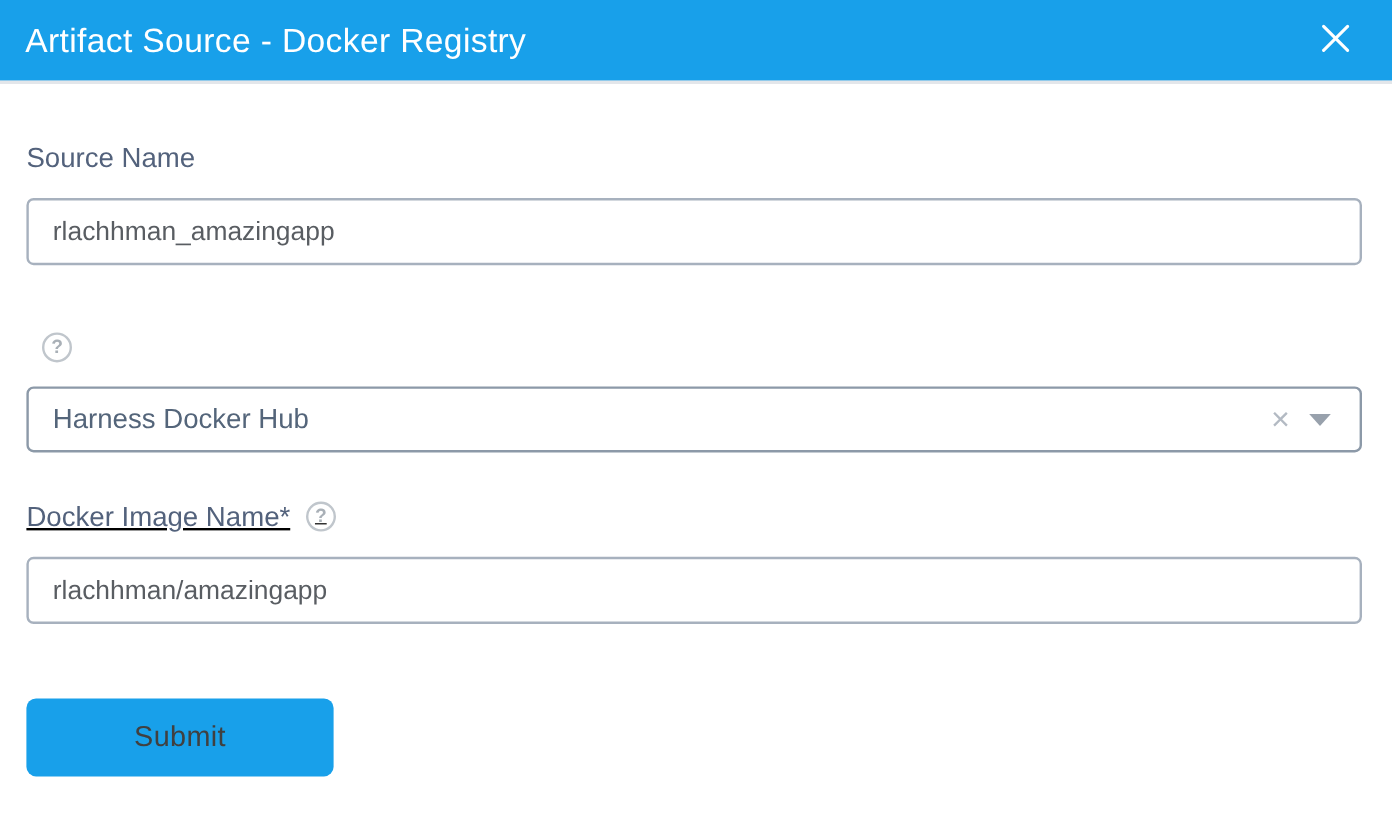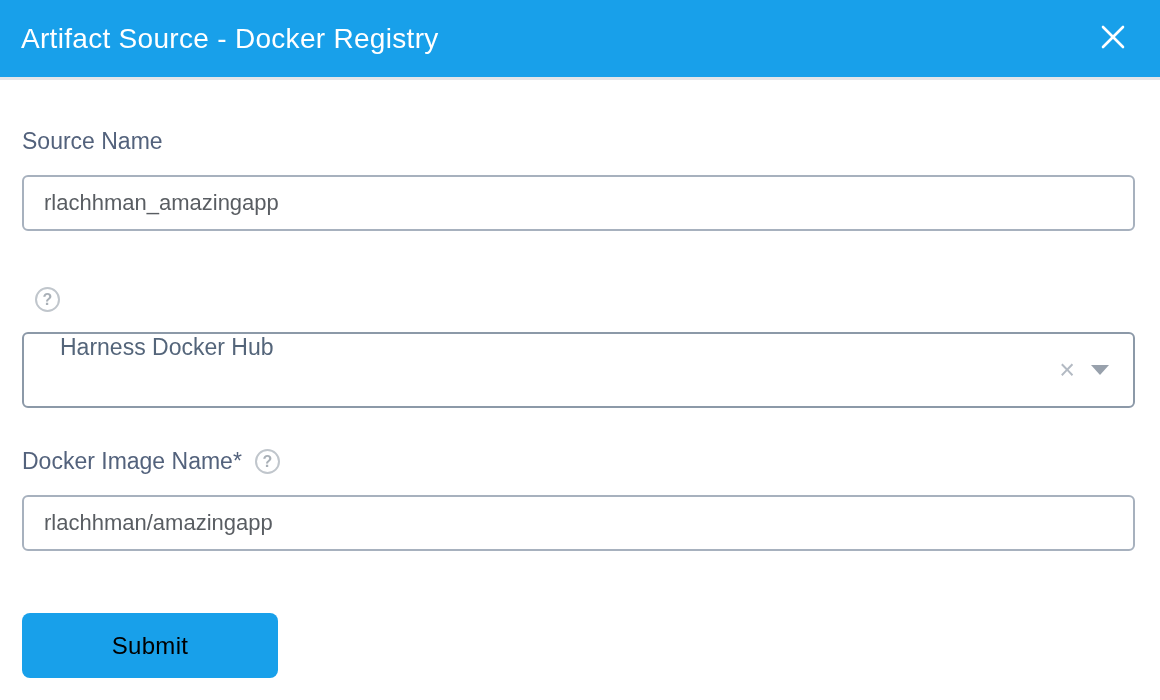--- a/index.html
+++ b/index.html
@@ -4,21 +4,21 @@
 <style>
   * { box-sizing: border-box; margin: 0; padding: 0; }
   html, body {
     width: 1160px; height: 700px;
     background: #ffffff;
     font-family: "Liberation Sans", sans-serif;
     overflow: hidden;
   }
   
   .modal-header {
-    height: 80px;
+    height: 70px;
     background: #18a0ea;
     border-bottom: 3px solid #e3e6ea;
     display: flex;
     align-items: center;
     justify-content: space-between;
     padding: 0 30px 0 21px;
   }
   .modal-title {
     color: #ffffff;
     font-size: 28px;
@@ -32,21 +32,21 @@
     cursor: pointer;
     display: flex; align-items: center; justify-content: center;
   }
   
   .form-body {
     padding: 48px 25px 0 22px;
   }
   .field { }
   .field-1 { margin-bottom: 56px; }
   .field-2 { margin-bottom: 40px; }
-  .field-3 { margin-bottom: 62px; }
+  .field-3 { margin-bottom: 62px; text-decoration: underline; }
   .field-label-row {
     display: flex;
     align-items: center;
     margin-bottom: 20px;
   }
   .field-label {
     font-size: 23px;
     color: #53627c;
     font-weight: 400;
   }
@@ -71,27 +71,27 @@
     padding: 0 20px;
     font-family: "Liberation Sans", sans-serif;
     font-size: 22px;
     color: #595d62;
     background: #ffffff;
     outline: none;
   }
   .select-box {
     position: relative;
     width: 100%;
-    height: 76px;
+    height: 55px;
     border: 2px solid #8c99a8;
     border-radius: 6px;
     background: #ffffff;
     display: flex;
-    align-items: flex-start;
-    padding: 0 36px;
+    align-items: center;
+    padding: 0 20px;
     cursor: pointer;
   }
   .select-value {
     font-size: 23px;
     color: #54657a;
   }
   .select-icons {
     position: absolute;
     right: 22px;
     top: 0; bottom: 0;
@@ -110,21 +110,21 @@
     cursor: pointer;
     display: flex; align-items: center;
   }
   
   .submit-btn {
     width: 256px;
     height: 65px;
     background: #18a0ea;
     border: none;
     border-radius: 8px;
-    color: #000000;
+    color: #404040;
     font-family: "Liberation Sans", sans-serif;
     font-size: 24px;
     font-weight: 400;
     letter-spacing: 0.3px;
     cursor: pointer;
   }
 </style>
 </head>
 <body>
 

